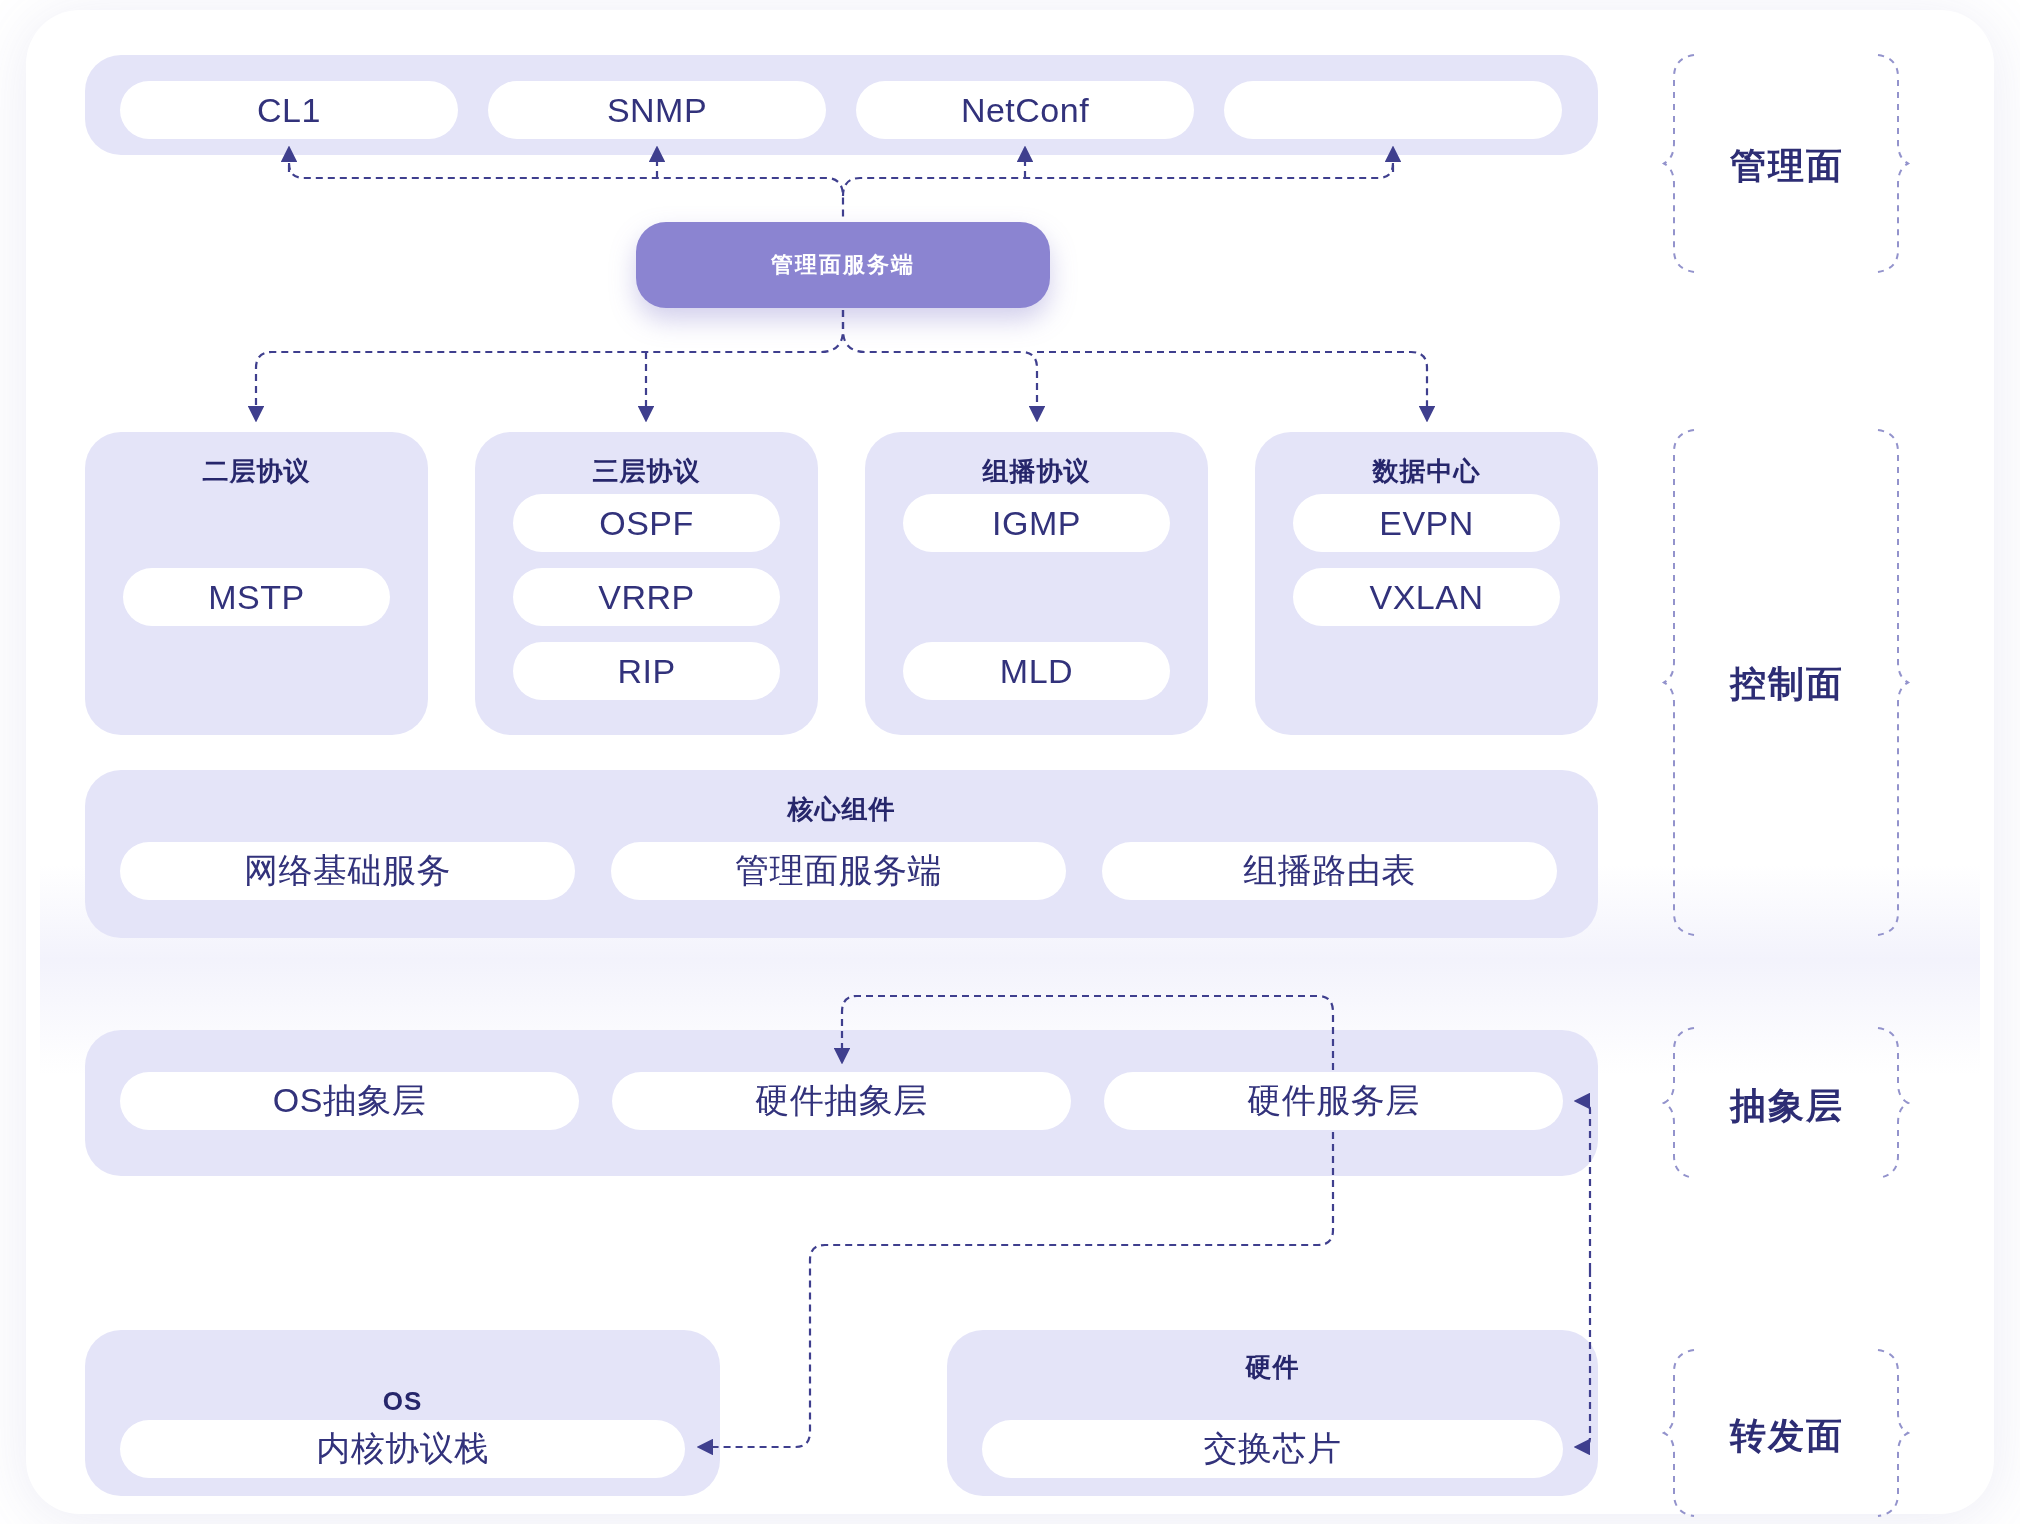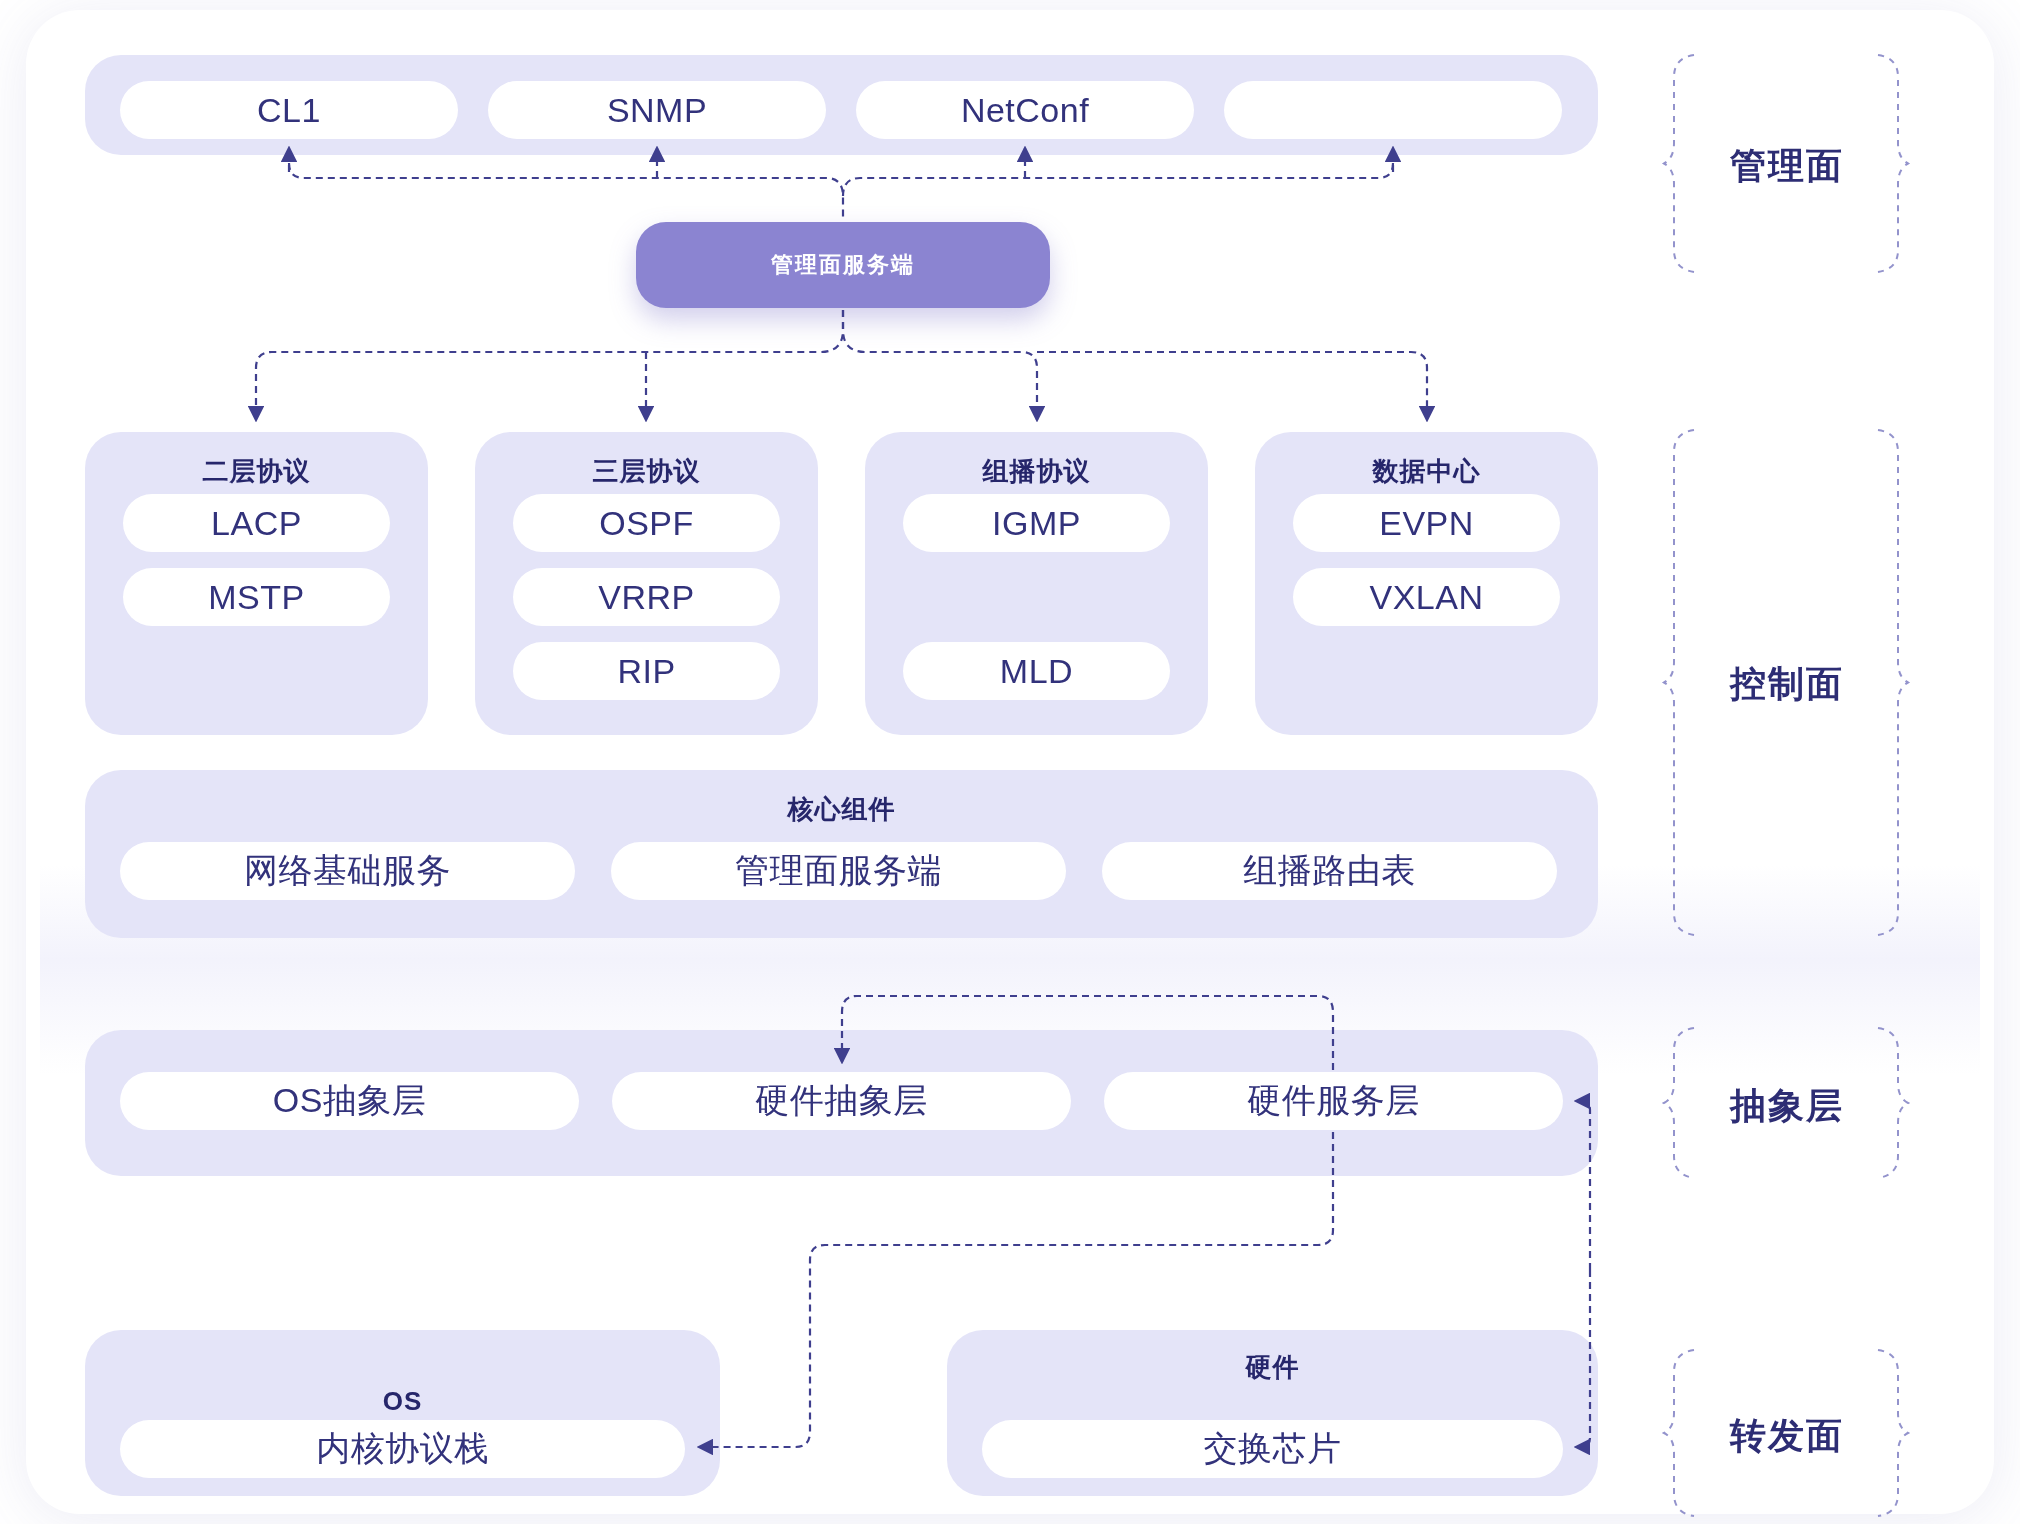--- a/index.html
+++ b/index.html
@@ -55,21 +55,20 @@
     <div class="pill" style="left:35px;top:26px;width:338px;">CL1</div>
     <div class="pill" style="left:403px;top:26px;width:338px;">SNMP</div>
     <div class="pill" style="left:771px;top:26px;width:338px;">NetConf</div>
     <div class="pill" style="left:1139px;top:26px;width:338px;"></div>
   </div>
 
   <div class="server-btn">管理面服务端</div>
 
   <div class="container" style="left:85px;top:432px;width:343px;height:303px;">
     <div class="box-title" style="top:22px;">二层协议</div>
-    <div class="pill" style="left:38px;top:62px;width:267px;">LACP</div>
     <div class="pill" style="left:38px;top:136px;width:267px;">MSTP</div>
   </div>
 
   <div class="container" style="left:475px;top:432px;width:343px;height:303px;">
     <div class="box-title" style="top:22px;">三层协议</div>
     <div class="pill" style="left:38px;top:62px;width:267px;">OSPF</div>
     <div class="pill" style="left:38px;top:136px;width:267px;">VRRP</div>
     <div class="pill" style="left:38px;top:210px;width:267px;">RIP</div>
   </div>
 

